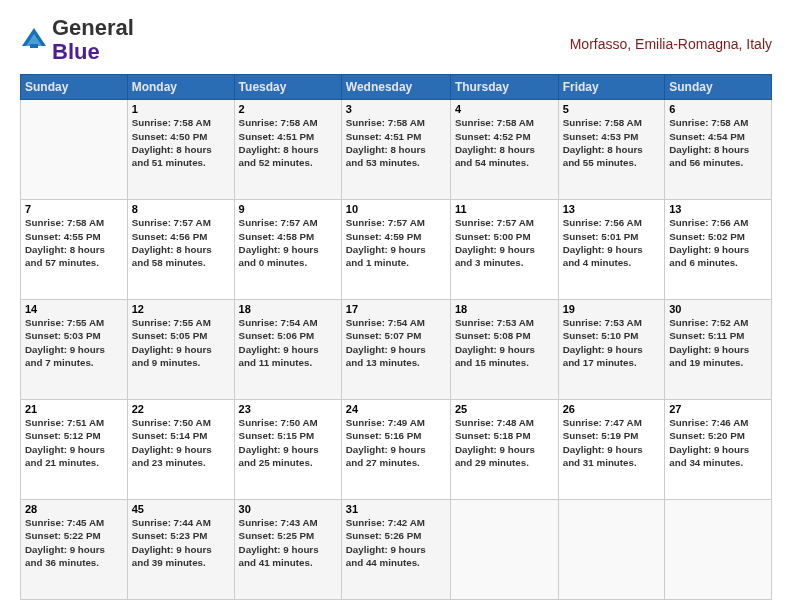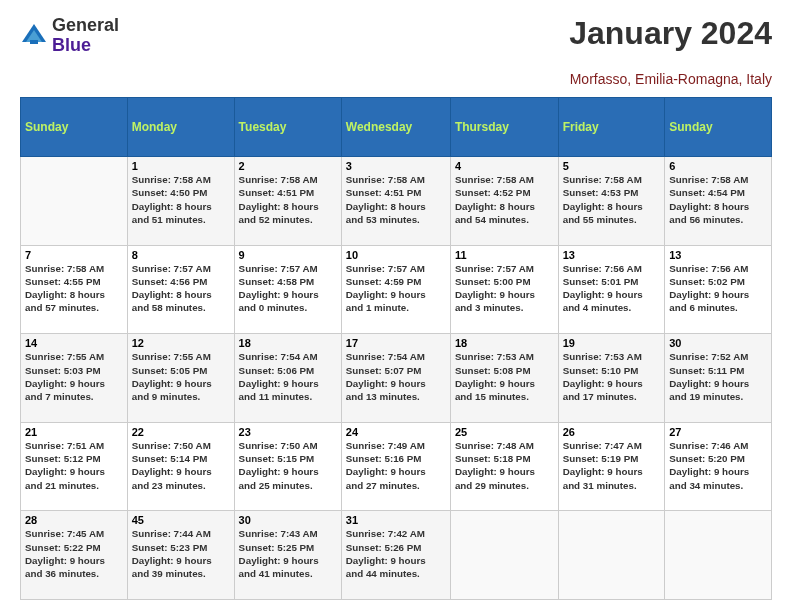--- a/index.html
+++ b/index.html
@@ -22,21 +22,21 @@
       justify-content: space-between;
       align-items: flex-start;
       margin-bottom: 10px;
     }
     .logo {
       display: flex;
       align-items: center;
       gap: 4px;
     }
     .logo-text {
-      font-size: 18px;
+      font-size: 22px;
       font-weight: bold;
       color: #333;
       line-height: 1.1;
     }
     .logo-icon {
       width: 28px;
       height: 28px;
     }
     .title-block {
       text-align: right;
@@ -53,22 +53,22 @@
       margin-top: 20px;
     }
     .calendar-table {
       width: 100%;
       border-collapse: collapse;
       flex: 1;
       font-size: 10.5px;
     }
     .calendar-table thead tr th {
       background-color: #2a6db5;
-      color: #bef264;
-      padding: 22px 4px;
+      color: #e5e5e5;
+      padding: 5px 4px;
       text-align: left;
       font-size: 12px;
       font-weight: bold;
       border: 1px solid #1a5a9a;
     }
     .calendar-table tbody tr td {
       vertical-align: top;
       border: 1px solid #ccc;
       padding: 3px 4px;
       width: 113px;
@@ -107,21 +107,20 @@
         <polygon points="14,2 26,20 2,20" fill="#1a6fba"></polygon>
         <polygon points="14,8 22,20 6,20" fill="#4a9fd4"></polygon>
         <rect x="10" y="18" width="8" height="4" fill="#1a6fba"></rect>
       </svg>
       <div class="logo-text">
         <div>General</div>
         <div style="color:#4c1d95">Blue</div>
       </div>
     </div>
     <div class="title-block">
-      <div class="main-title">January 2024</div>
       <div class="subtitle">Morfasso, Emilia-Romagna, Italy</div>
     </div>
   </div>
 
   <table class="calendar-table">
     <thead>
       <tr>
       <th>Sunday</th>
           <th>Monday</th>
           <th>Tuesday</th>

